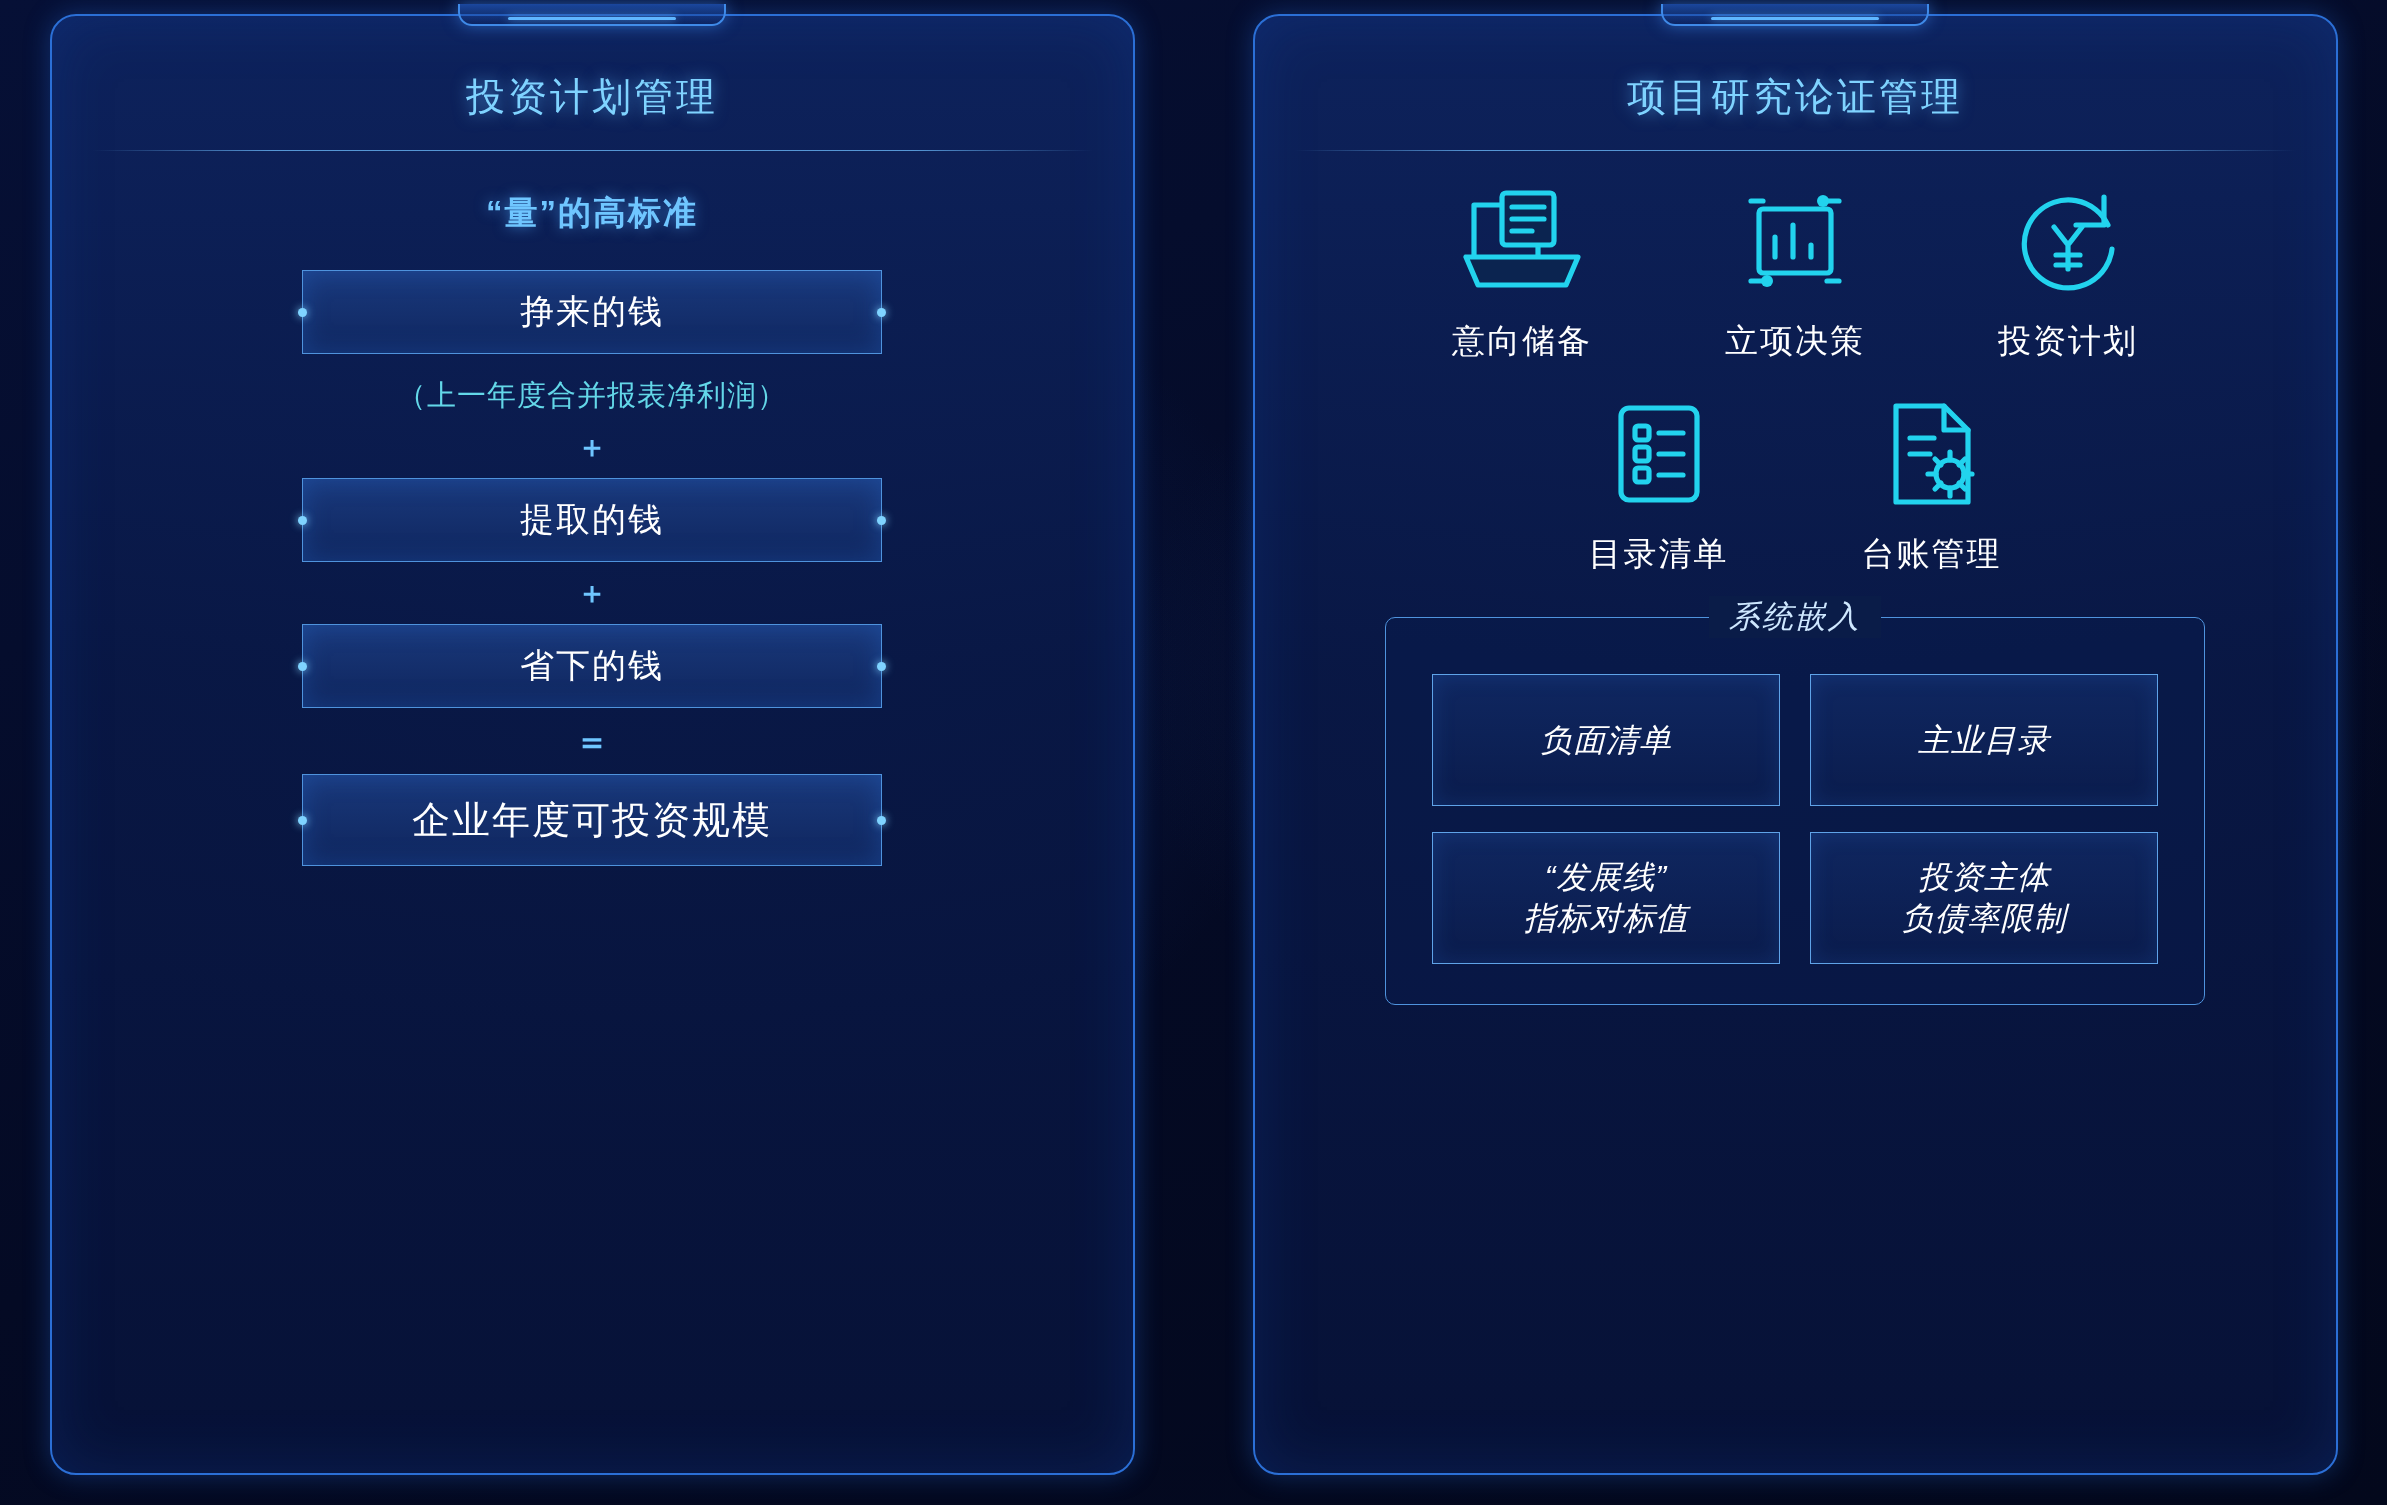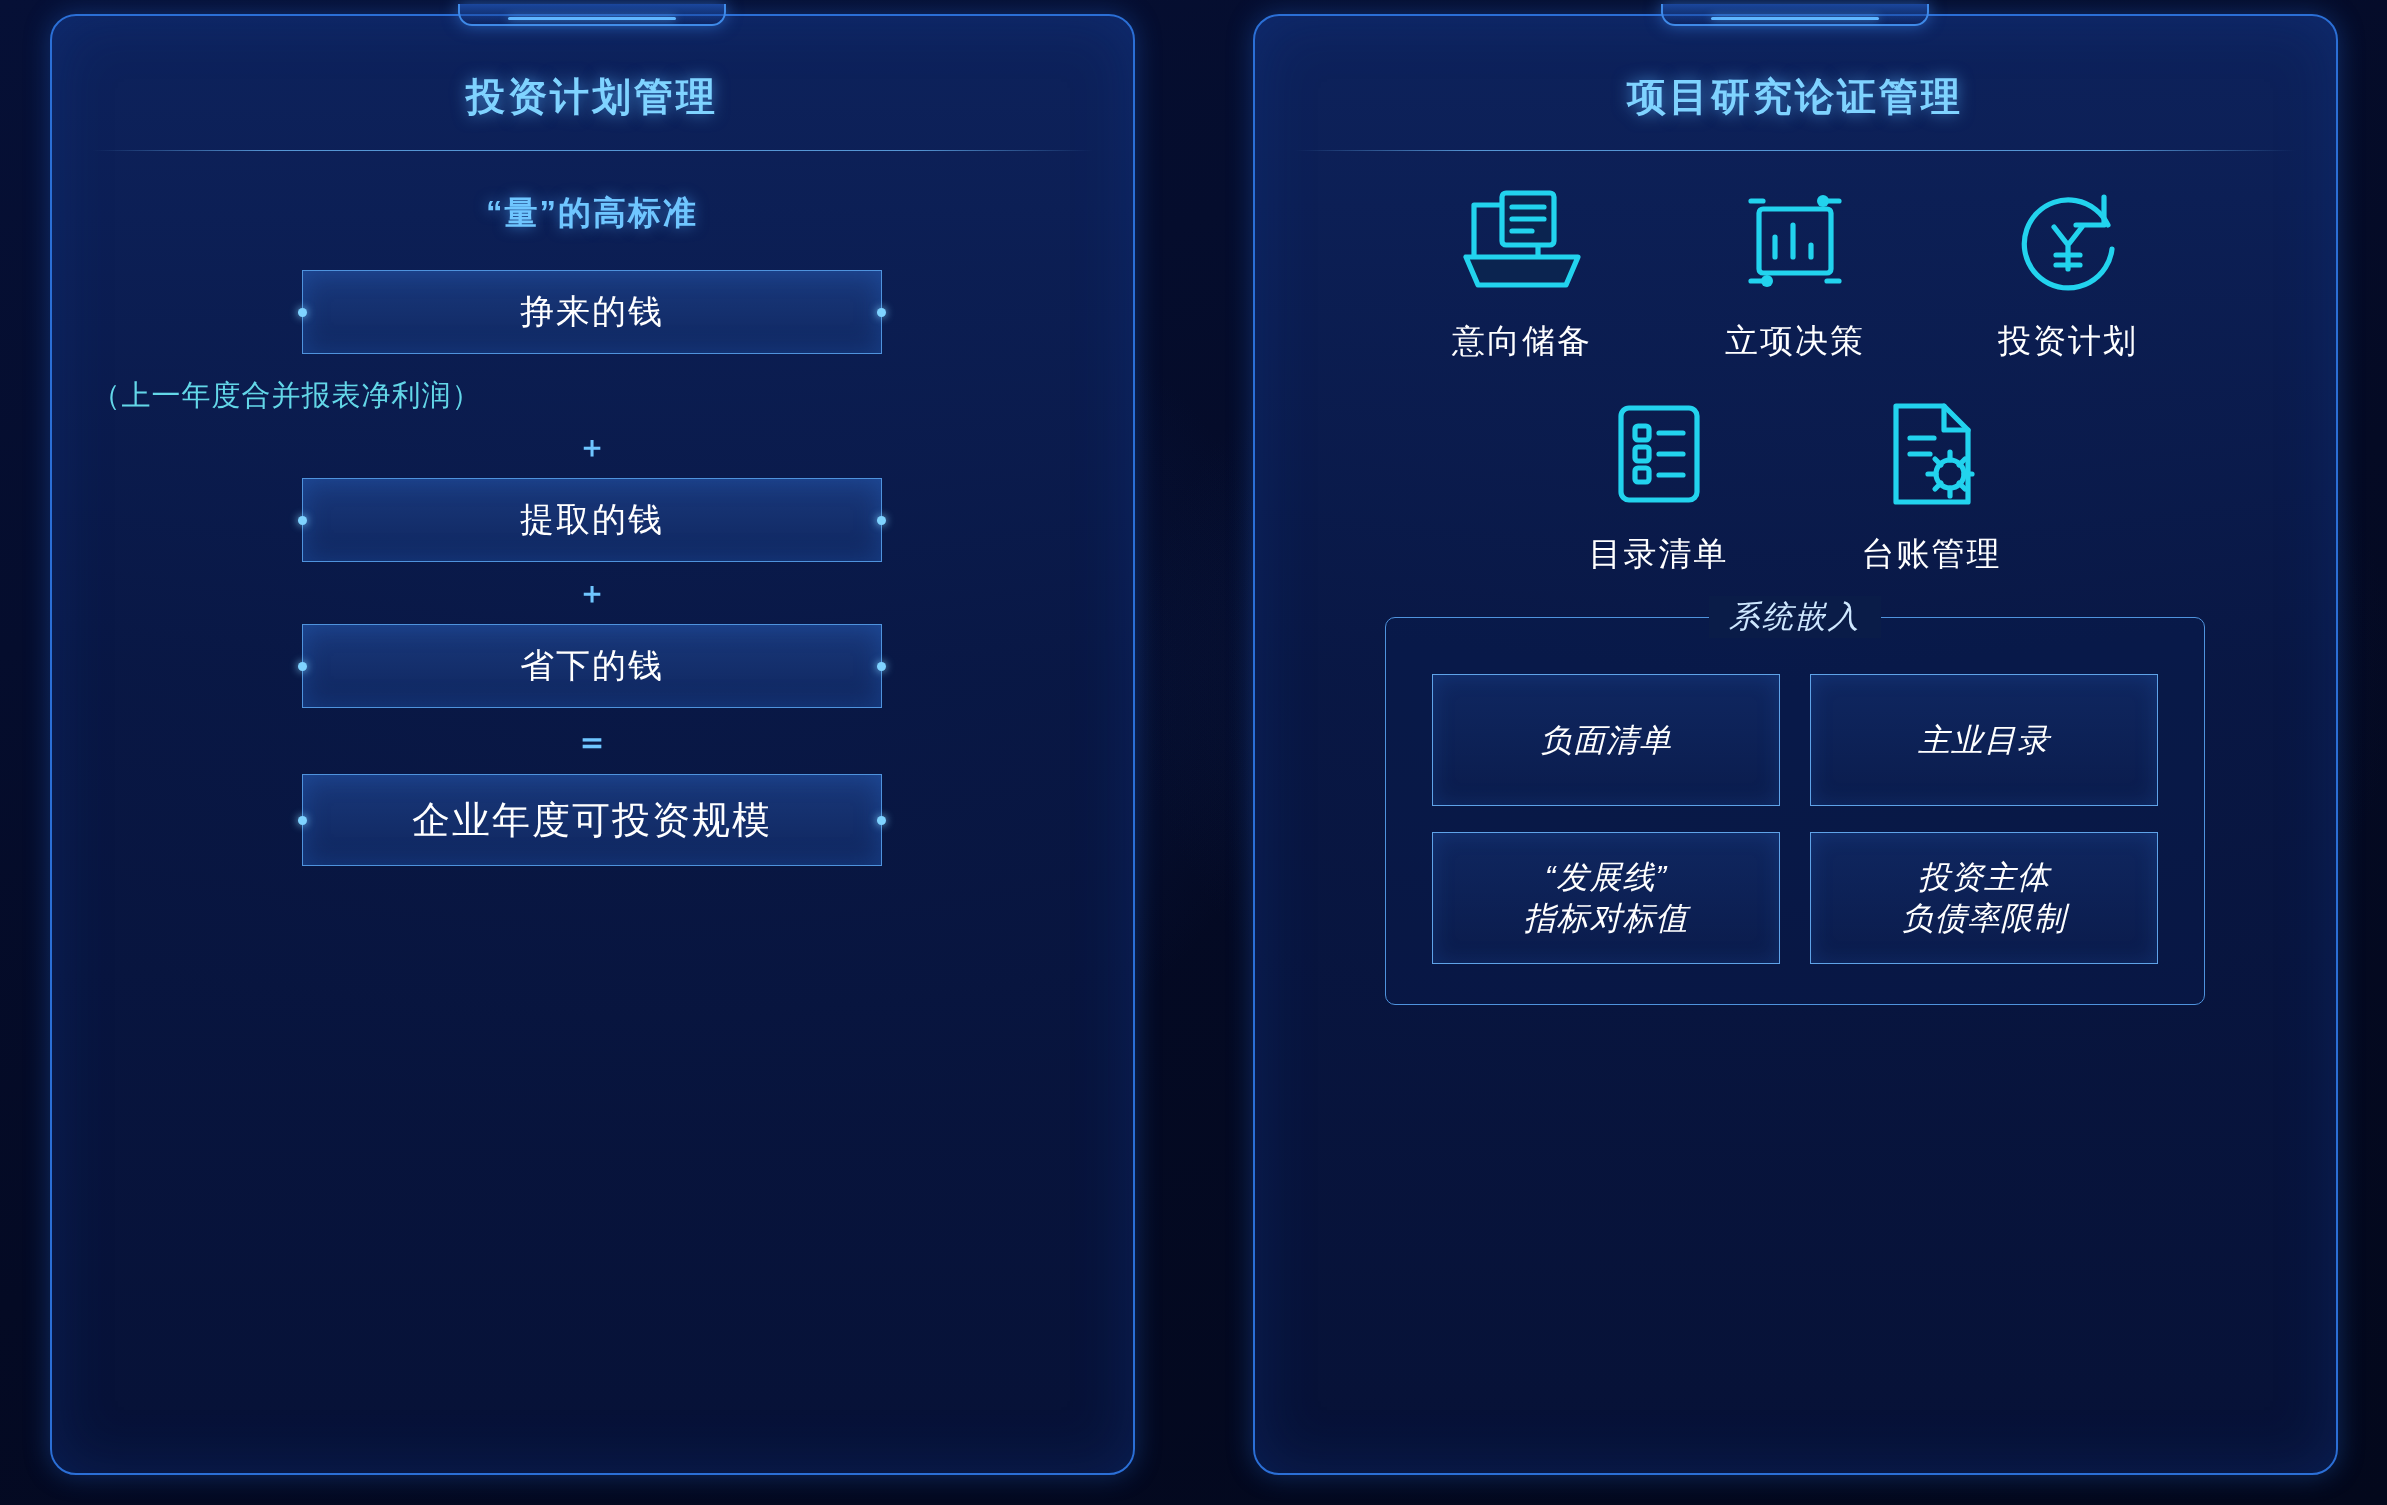--- a/index.html
+++ b/index.html
@@ -66,21 +66,21 @@
     height: 3px;
     background: #5fb6ff;
     border-radius: 3px;
     box-shadow: 0 0 10px rgba(95,182,255,0.9);
   }
 
   .panel-title {
     text-align: center;
     color: #7fd3ff;
     font-size: 39px;
-    font-weight: bold;
+    font-weight: normal;
     letter-spacing: 3px;
     margin-top: 36px;
     text-shadow: 0 0 16px rgba(90,180,255,0.7);
   }
   .title-rule {
     margin: 22px auto 0 auto;
     width: 100%;
     height: 1px;
     background: linear-gradient(90deg, rgba(70,150,255,0) 0%, rgba(110,190,255,0.75) 18%, rgba(110,190,255,0.75) 82%, rgba(70,150,255,0) 100%);
   }
@@ -124,21 +124,21 @@
     border-radius: 50%;
     background: #7fd3ff;
     box-shadow: 0 0 8px rgba(127,211,255,0.95);
     top: 50%;
     margin-top: -4px;
   }
   .flow-box .node.l { left: -5px; }
   .flow-box .node.r { right: -5px; }
 
   .flow-note {
-    text-align: left;
+    text-align: center;
     color: #63d7e8;
     font-size: 29px;
     letter-spacing: 1px;
     margin: 22px 0 0 0;
   }
   .flow-op {
     text-align: center;
     color: #6fc6ff;
     font-size: 30px;
     line-height: 1;

